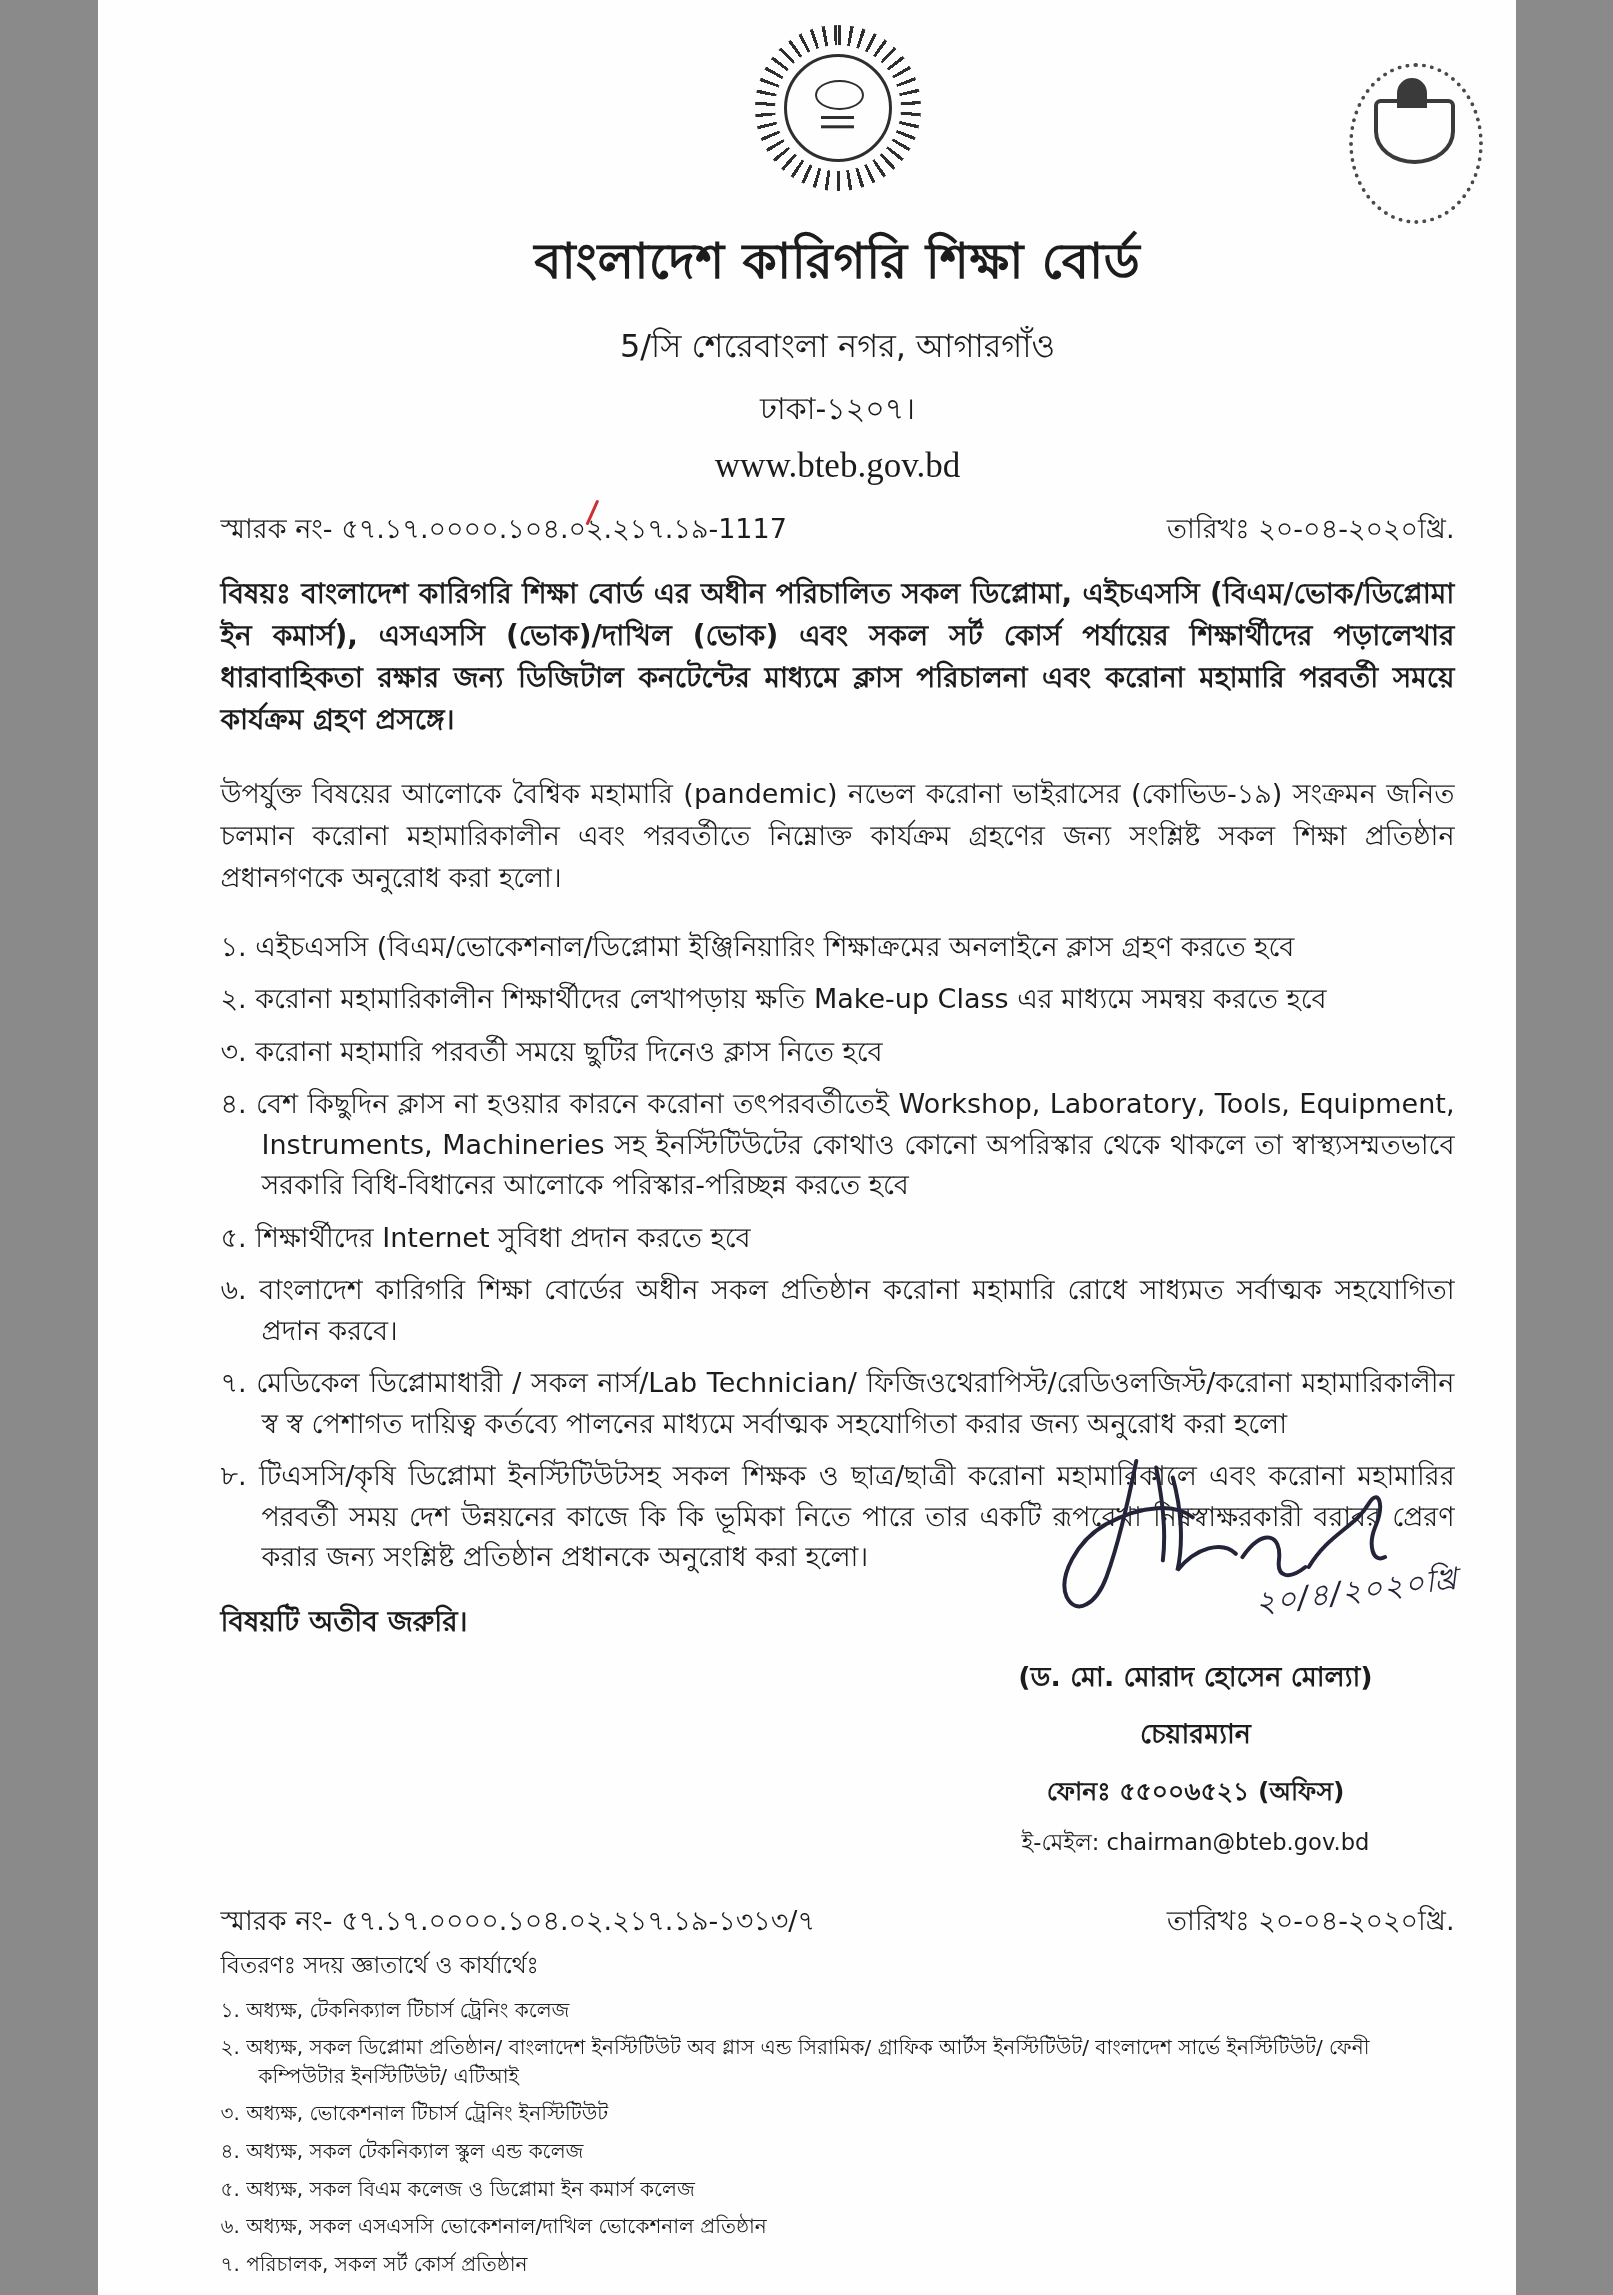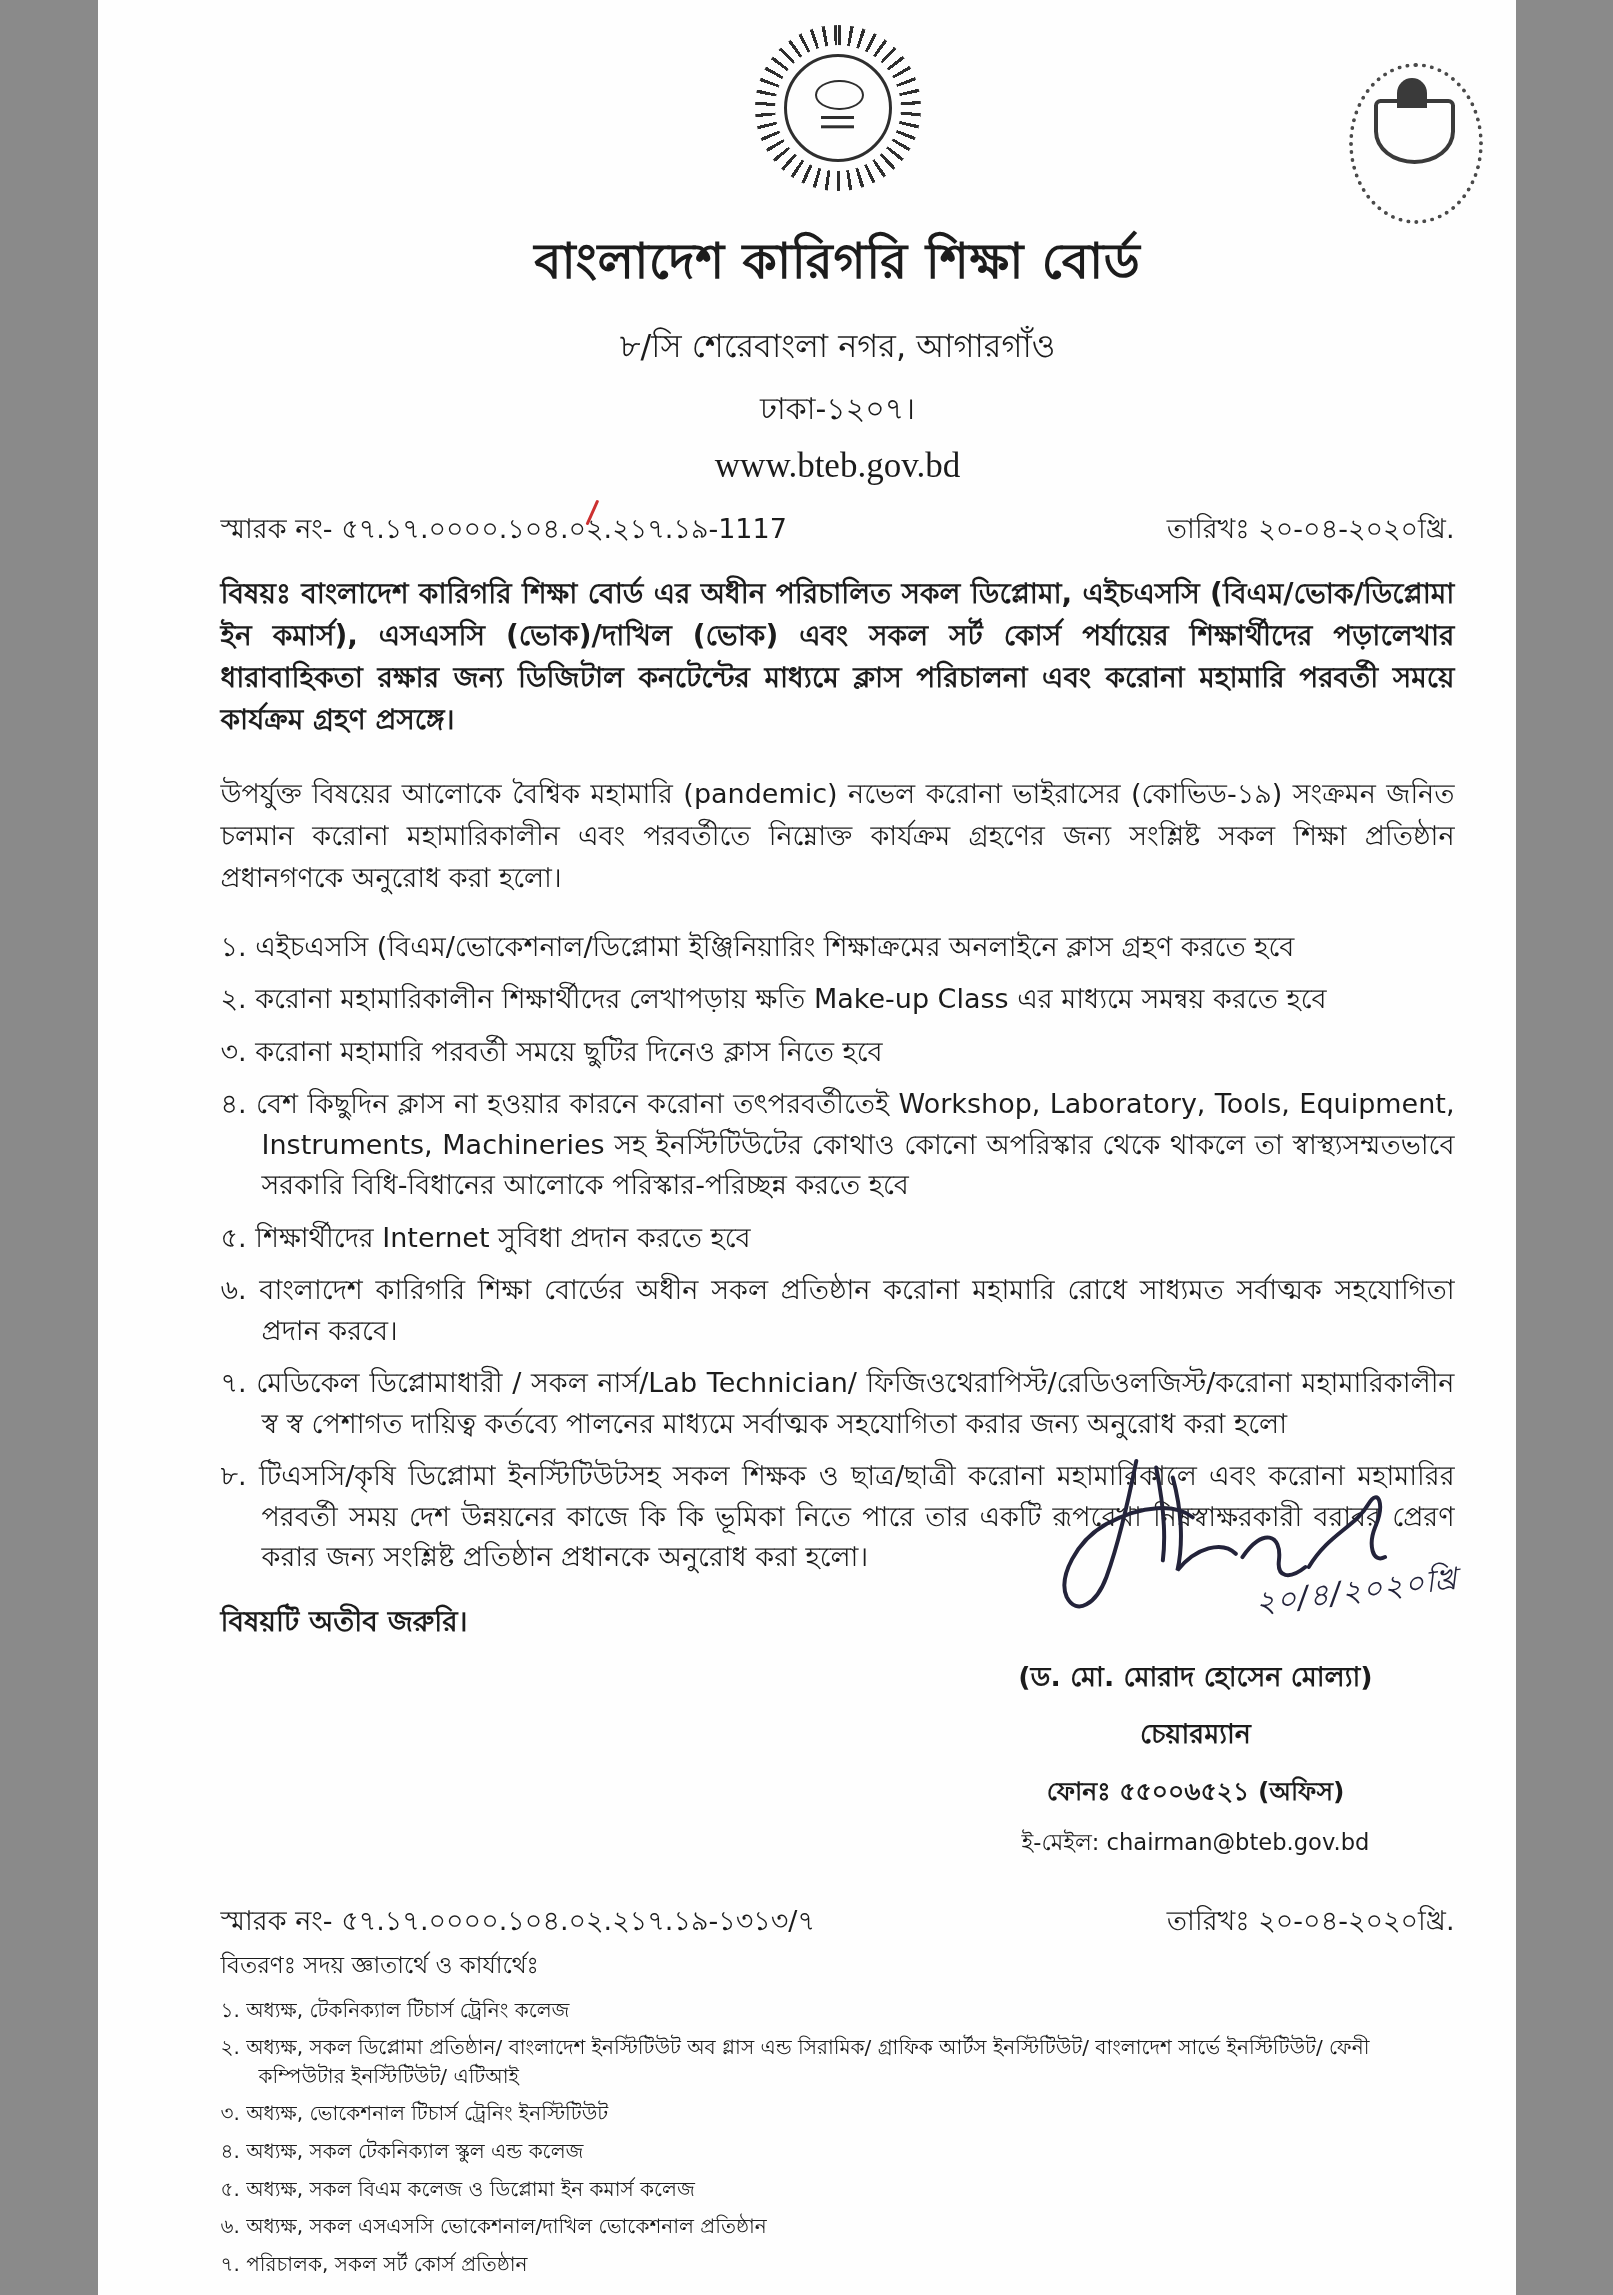--- a/index.html
+++ b/index.html
@@ -113,21 +113,21 @@
           <line x1="150" y1="120" x2="196" y2="210" stroke="#2c2c2c" stroke-width="7"></line>
         </svg>
         <div class="mujib-badge">
           <div class="b1">মুজিব</div>
           <div class="b2">বর্ষ</div>
         </div>
         <div class="mujib-100">100</div>
       </div>
 
       <div class="org-title">বাংলাদেশ কারিগরি শিক্ষা বোর্ড</div>
-      <div class="org-addr1">৮/সি শেরেবাংলা নগর, আগারগাঁও</div>
+      <div class="org-addr1">5/সি শেরেবাংলা নগর, আগারগাঁও</div>
       <div class="org-addr2">ঢাকা-১২০৭।</div>
       <div class="org-site">www.bteb.gov.bd</div>
     </div>
 
     <div class="memo-row row1">
       <span class="ref">স্মারক নং- ৫৭.১৭.০০০০.১০৪.০২.২১৭.১৯-1117</span>
       <span class="red-tick"></span>
       <span class="date">তারিখঃ ২০-০৪-২০২০খ্রি.</span>
     </div>
 

